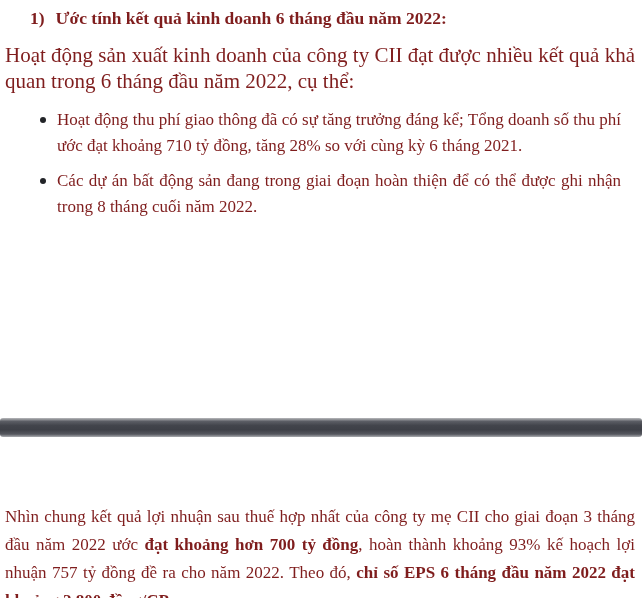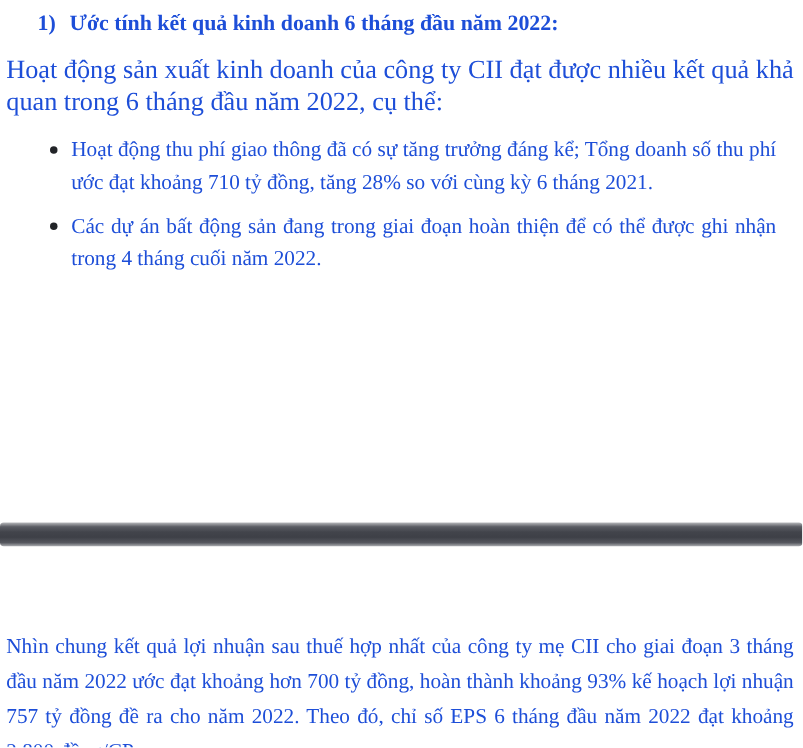--- a/index.html
+++ b/index.html
@@ -5,21 +5,21 @@
   html, body { margin: 0; padding: 0; }
   body {
     width: 642px; height: 598px;
     background: #ffffff;
     font-family: "Liberation Serif", "DejaVu Serif", serif;
   }
   .page {
     position: relative;
     width: 642px; height: 598px;
     background: #ffffff;
-    color: #1d4ed8;
+    color: #7f1d1d;
     overflow: hidden;
   }
   .top-section {
     position: absolute;
     top: 6px; left: 5px; right: 7px;
   }
   .heading {
     padding-left: 25px;
     font-weight: bold;
     font-size: 17.5px;
@@ -66,41 +66,41 @@
       #aaacb0 100%);
   }
   .closing {
     position: absolute;
     top: 486px; left: 5px;
     width: 630px;
     font-size: 17px;
     line-height: 28px;
     text-align: justify;
   }
-  .closing .bold { font-weight: normal; }
+  .closing .bold { font-weight: bold; }
 </style>
 </head>
 <body>
 
 <div class="page">
 
   <div class="top-section">
 
     <div class="heading">
       <span class="num">1)</span><span>Ước tính kết quả kinh doanh 6 tháng đầu năm 2022:</span>
     </div>
 
     <p class="intro">Hoạt động sản xuất kinh doanh của công ty CII đạt được nhiều kết quả khả quan trong 6 tháng đầu năm 2022, cụ thể:</p>
 
     <ul class="bullets">
       <li>
         <span class="bullet-dot"></span><span>Hoạt động thu phí giao thông đã có sự tăng trưởng đáng kể; Tổng doanh số thu phí ước đạt khoảng 710 tỷ đồng, tăng 28% so với cùng kỳ 6 tháng 2021.</span>
       </li>
       <li>
-        <span class="bullet-dot"></span><span>Các dự án bất động sản đang trong giai đoạn hoàn thiện để có thể được ghi nhận trong 4 tháng cuối năm 2022.</span>
+        <span class="bullet-dot"></span><span>Các dự án bất động sản đang trong giai đoạn hoàn thiện để có thể được ghi nhận trong 8 tháng cuối năm 2022.</span>
       </li>
     </ul>
 
   </div>
 
   <div class="separator-bar"></div>
 
   <p class="closing"><span>Nhìn chung kết quả lợi nhuận sau thuế hợp nhất của công ty mẹ CII cho giai đoạn 3 tháng đầu năm 2022 ước </span><span class="bold">đạt khoảng hơn 700 tỷ đồng</span><span>, hoàn thành khoảng 93% kế hoạch lợi nhuận 757 tỷ đồng đề ra cho năm 2022. Theo đó, </span><span class="bold">chỉ số EPS 6 tháng đầu năm 2022 đạt khoảng 2,800 đồng/CP.</span></p>
 
 </div>

